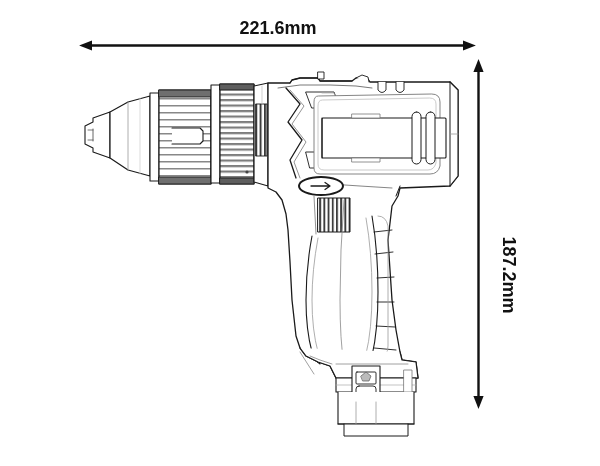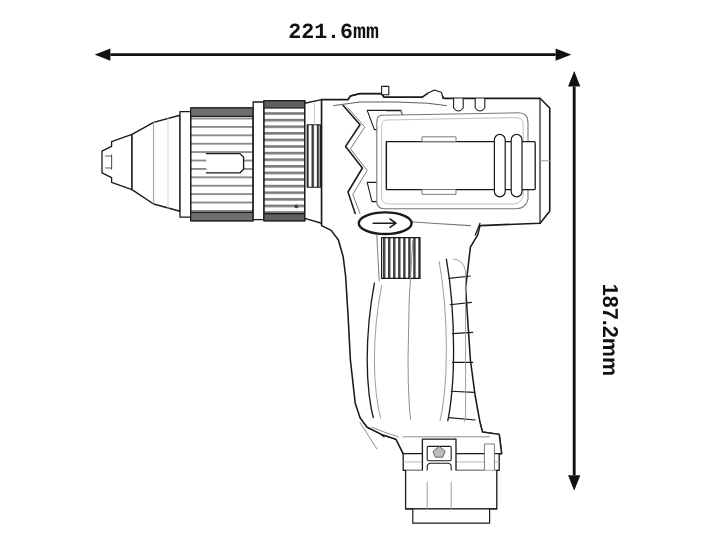--- a/index.html
+++ b/index.html
@@ -30,21 +30,20 @@
     color: #111111;
     white-space: nowrap;
     letter-spacing: 0px;
   }
   #width-label {
     font-size: 18px;
     left: 0;
     top: 18px;
     width: 556px;
     text-align: center;
-    font-family: Liberation Mono, monospace;
   }
   #height-label {
     font-size: 18px;
     left: 508px;
     top: 275px;
     transform: translate(-50%, -50%) rotate(90deg);
     transform-origin: 50% 50%;
   }
 </style>
 </head>

